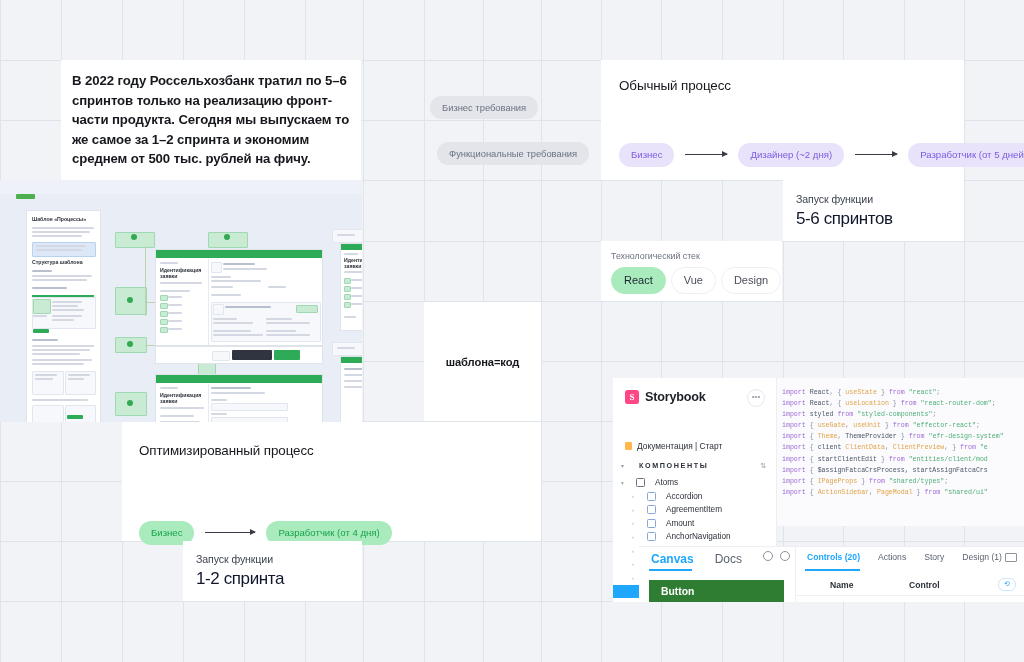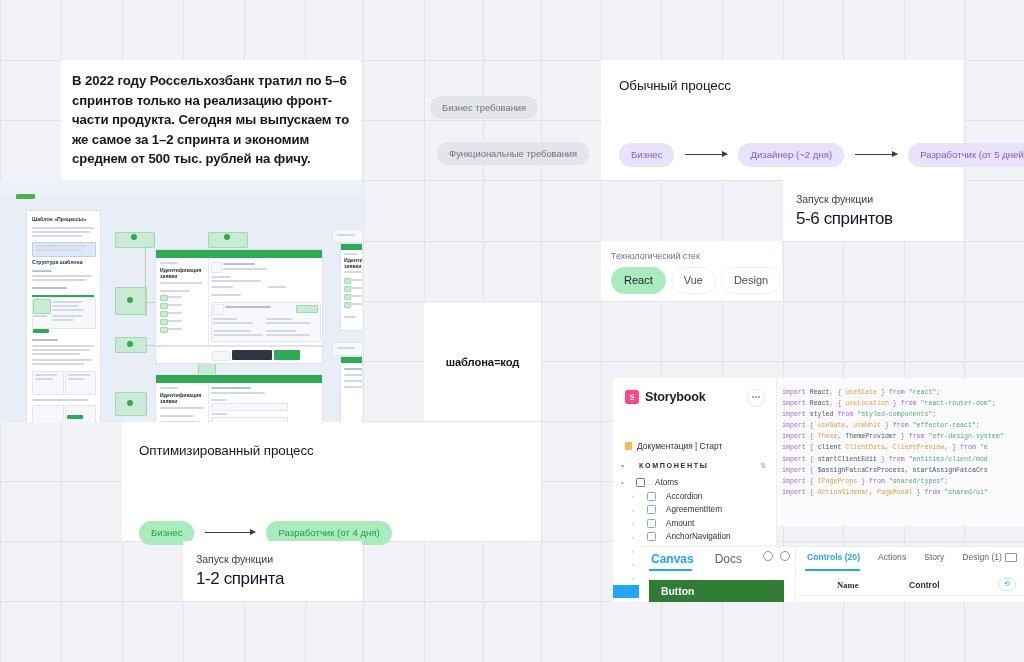--- a/index.html
+++ b/index.html
@@ -553,19 +553,19 @@
     <div id="sb-addon">
       <div class="tabs">
         <span class="tab act">Controls (20)</span>
         <span class="tab">Actions</span>
         <span class="tab">Story</span>
         <span class="tab">Design (1)</span>
       </div>
       <div class="underline"></div>
       <div class="winicon"></div>
       <div class="thead">
-        <span class="c" style="left:41px;font-family:Liberation Serif, serif;">Name</span>
+        <span class="c" style="left:34px;">Name</span>
         <span class="c" style="left:113px;">Control</span>
       </div>
       <div class="reset">⟲</div>
     </div>
   </div>
 </div>
 
 </body></html>

